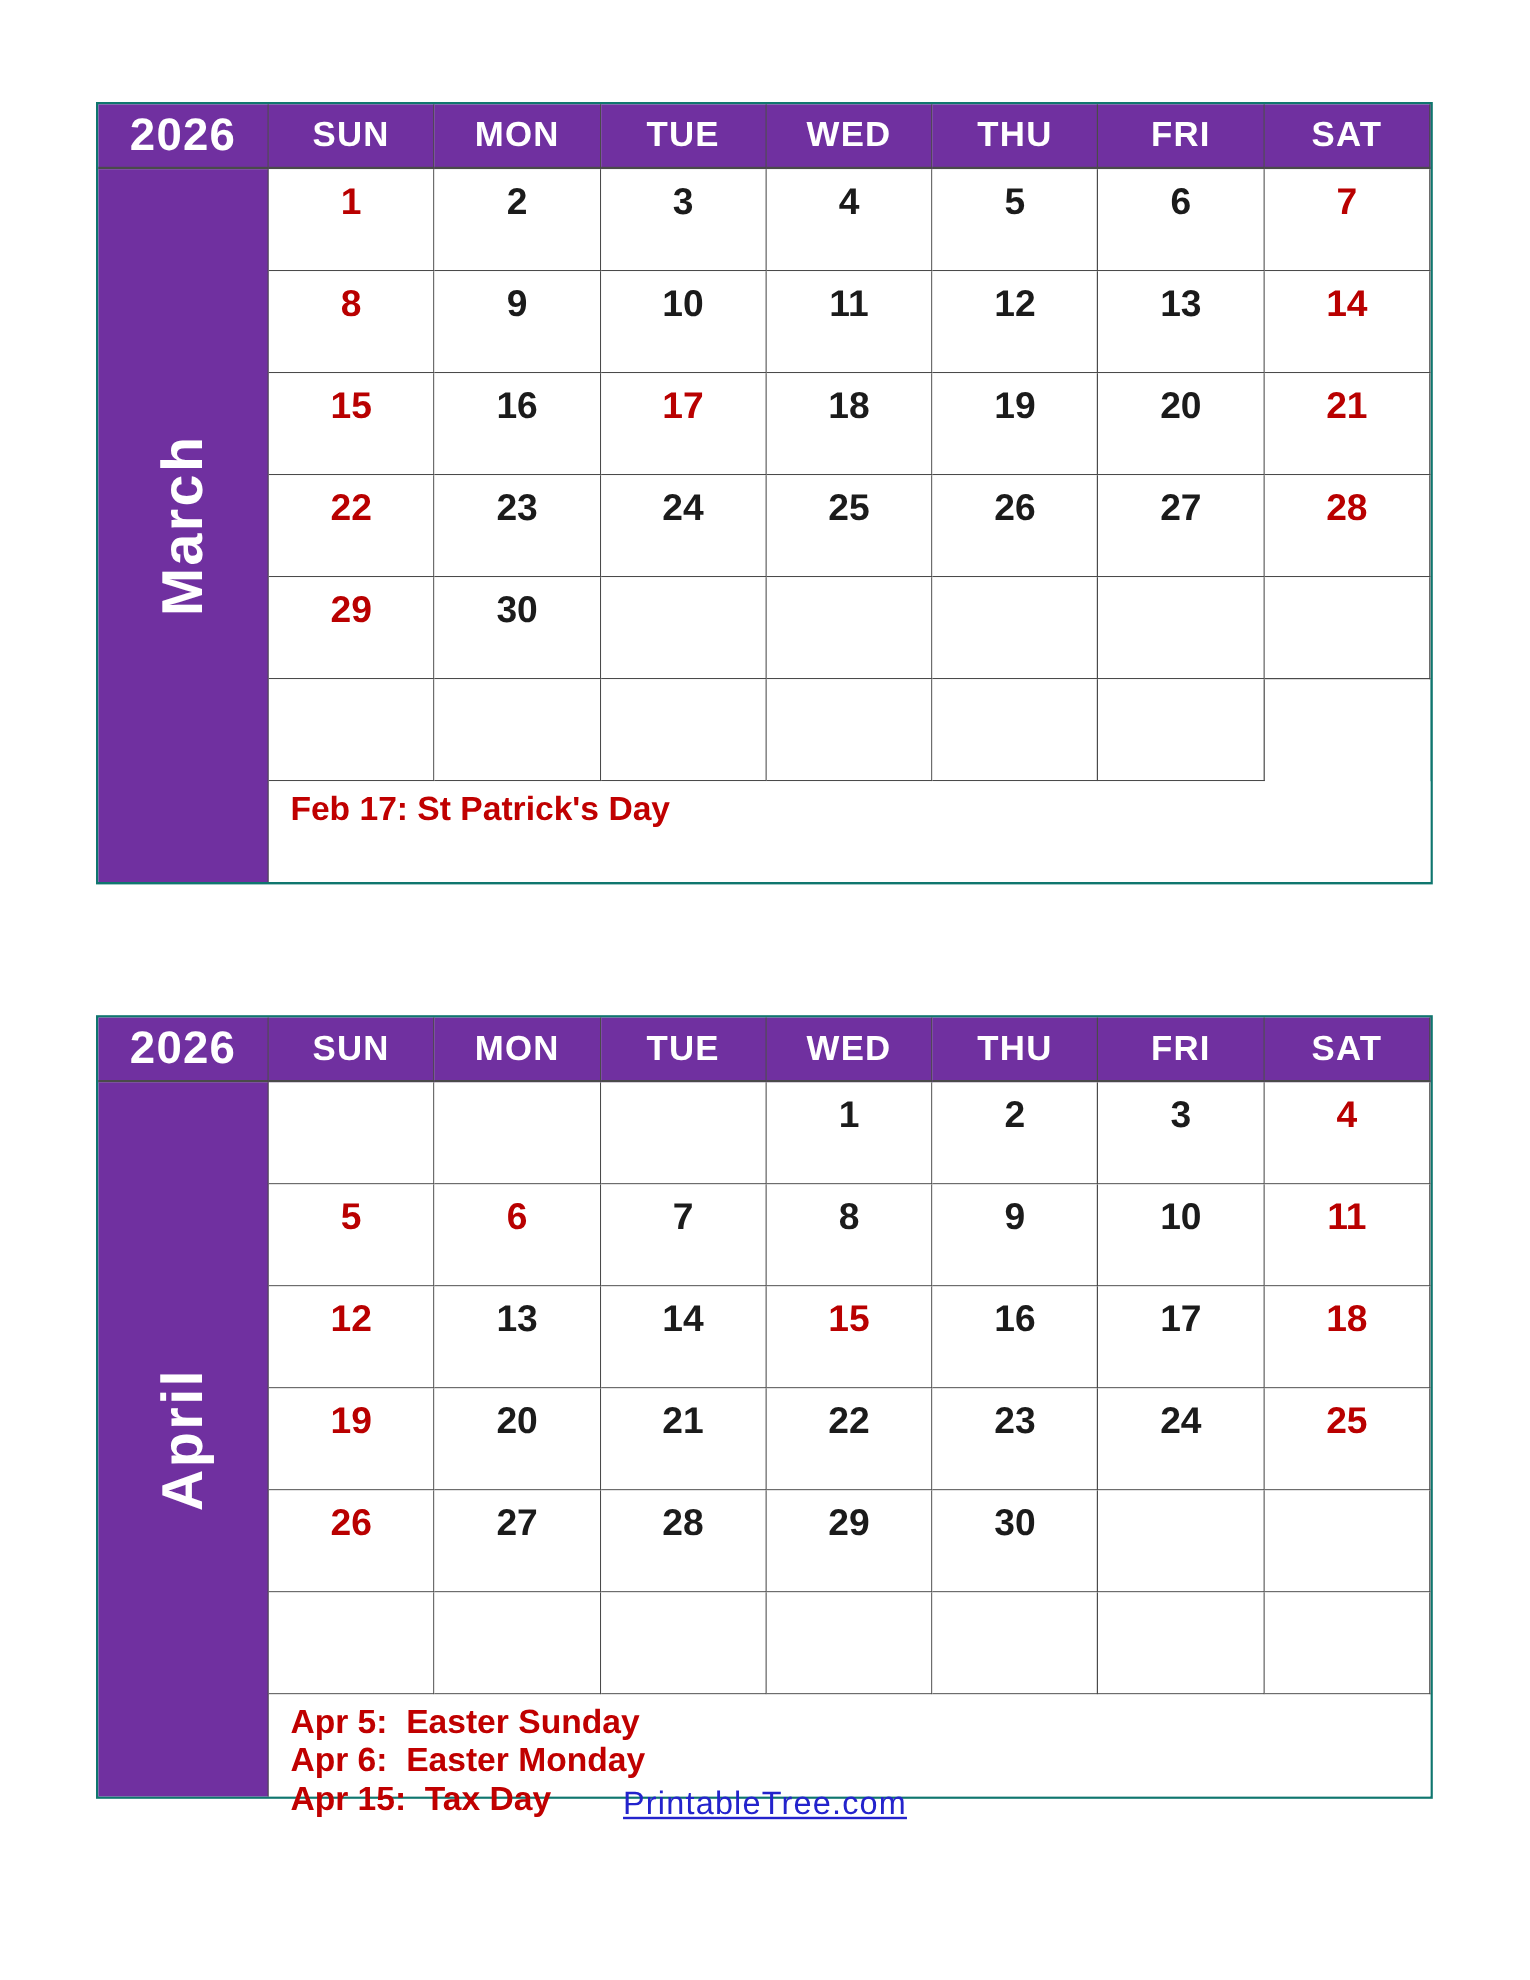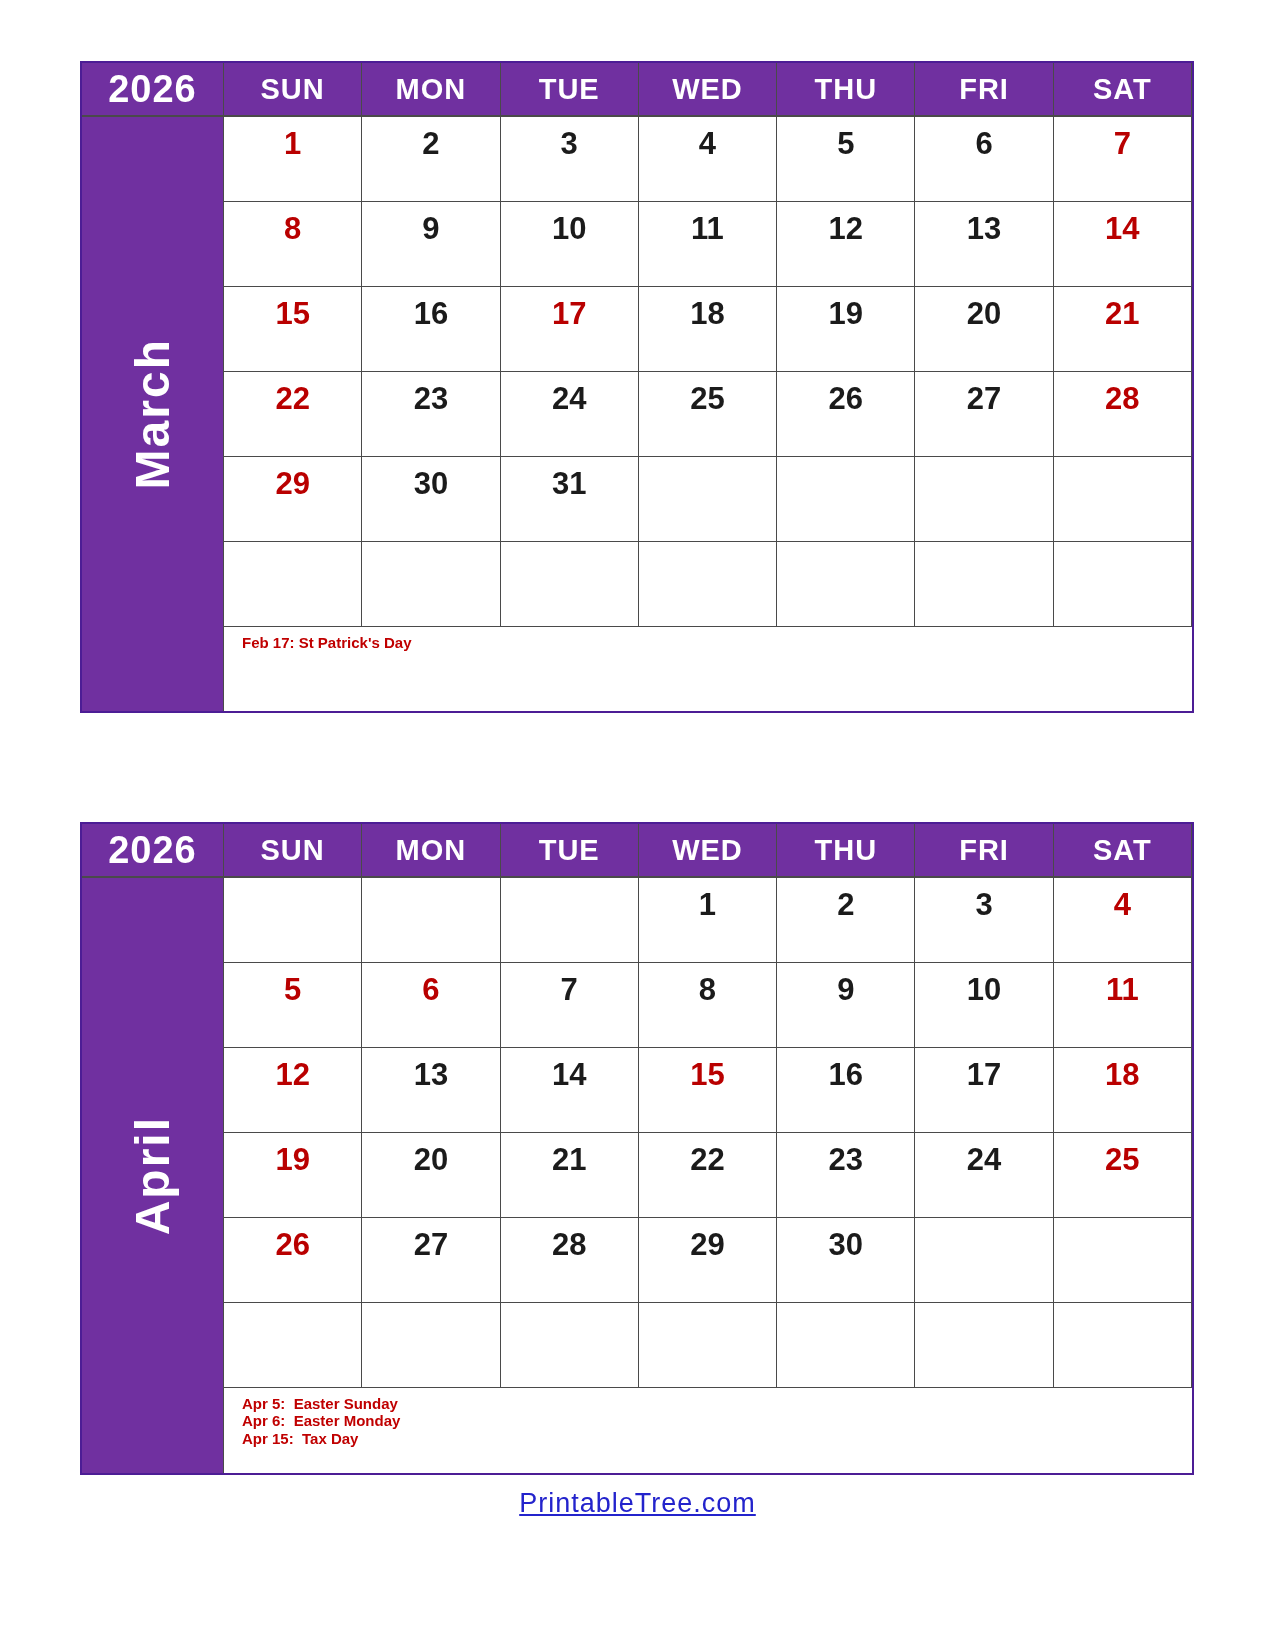--- a/index.html
+++ b/index.html
@@ -15,23 +15,24 @@
     overflow: hidden;
   }
 
   
   .cal {
     position: absolute;
     left: 80px;
     width: 1110px;
     display: grid;
     grid-template-columns: 142px repeat(7, 1fr);
-    border: 2px solid #4c1d95;
+    border: 2px solid #0f766e;
     background: #ffffff;
     box-sizing: content-box;
+    margin-top: 24px;
   }
   #cal-march { top: 61px;  grid-template-rows: 54px repeat(6, 85px) 84px; }
   #cal-april { top: 822px; grid-template-rows: 54px repeat(6, 85px) 85px; }
 
   .hcell {
     background: #7030A0;
     color: #ffffff;
     display: flex;
     align-items: center;
     justify-content: center;
@@ -73,21 +74,21 @@
     box-sizing: border-box;
   }
   .cell.red { color: #B90000; }
 
   .notes {
     grid-column: 2 / -1;
     background: #ffffff;
     text-align: left;
     padding: 7px 10px 0 18px;
     color: #C00000;
-    font-size: 15px;
+    font-size: 28px;
     font-weight: bold;
     line-height: 1.15;
     white-space: pre-wrap;
     box-sizing: border-box;
   }
 
   
   .footer {
     position: absolute;
     top: 1488px;
@@ -141,21 +142,20 @@
     <div class="cell red">21</div>
     <div class="cell red">22</div>
     <div class="cell">23</div>
     <div class="cell">24</div>
     <div class="cell">25</div>
     <div class="cell">26</div>
     <div class="cell">27</div>
     <div class="cell red">28</div>
     <div class="cell red">29</div>
     <div class="cell">30</div>
-    <div class="cell">31</div>
     <div class="cell"></div>
     <div class="cell"></div>
     <div class="cell"></div>
     <div class="cell"></div>
     <div class="cell"></div>
     <div class="cell"></div>
     <div class="cell"></div>
     <div class="cell"></div>
     <div class="cell"></div>
     <div class="cell"></div>

